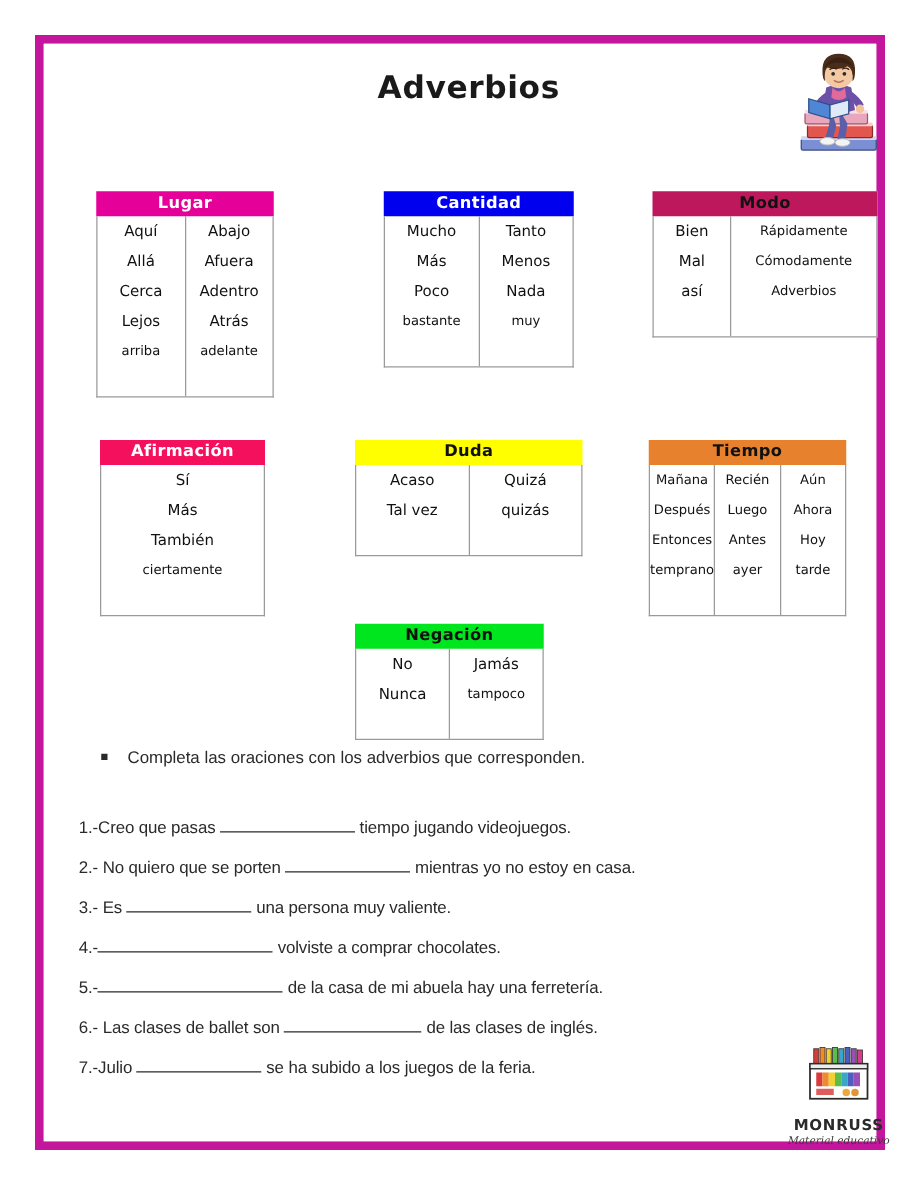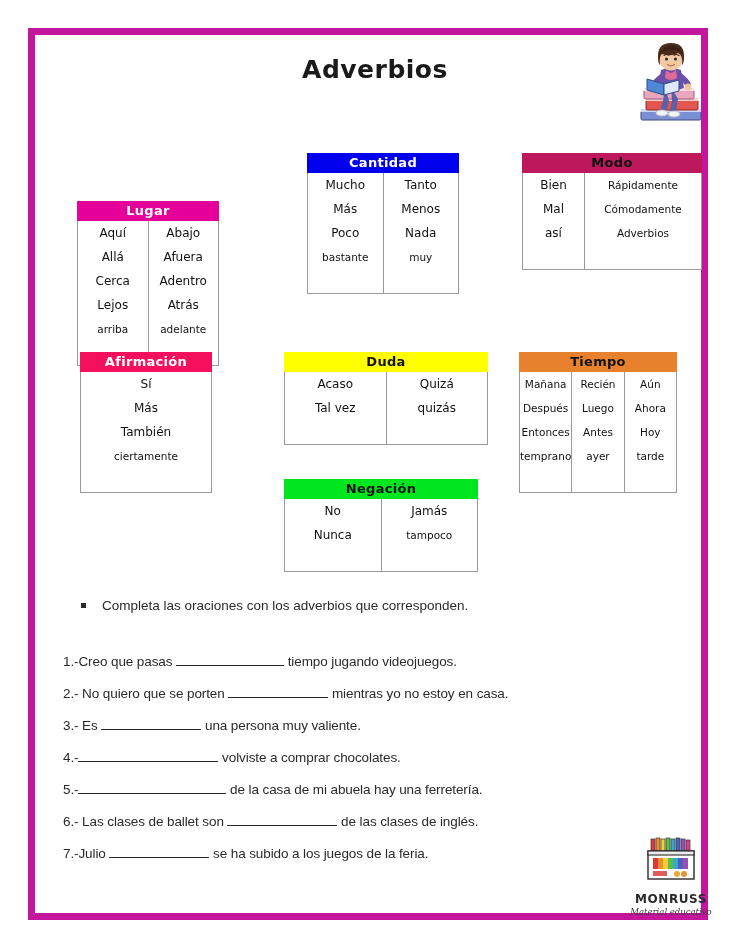--- a/index.html
+++ b/index.html
@@ -199,21 +199,21 @@
       <circle cx="38" cy="19" r="12.5" fill="#f3c9a3"></circle>
       <path d="M25 19 q-1 -15 13 -15 q14 0 13 15 q0 5 -2 7 q1 -10 -4 -12 q-6 4 -16 1 q-3 2 -2 11 q-2 -2 -2 -7 Z" fill="#4a2c1b"></path>
       <path d="M26 16 q4 -9 12 -9 q9 0 12 9 q-3 -5 -12 -5 q-8 0 -12 5 Z" fill="#3a2114"></path>
       <circle cx="33.5" cy="20" r="1.5" fill="#2b2b2b"></circle>
       <circle cx="42.5" cy="20" r="1.5" fill="#2b2b2b"></circle>
       <path d="M31 16.5 q2.5 -1.8 5 -0.3" stroke="#3a2114" stroke-width="1.1" fill="none" stroke-linecap="round"></path>
       <path d="M41 16.2 q2.5 -1.5 5 0.3" stroke="#3a2114" stroke-width="1.1" fill="none" stroke-linecap="round"></path>
       <path d="M34.5 25.5 q3.5 2.6 7 0" stroke="#b4705a" stroke-width="1.2" fill="none" stroke-linecap="round"></path>
     </svg>
 
-    <div class="wtable" style="left:42px; top:118px; width:142px;margin-top:48px;">
+    <div class="wtable" style="left:42px; top:118px; width:142px;">
       <div class="wt-head" style="background:#e6009a; color:#ffffff;">Lugar</div>
       <div class="wt-body">
         <div class="wt-col">
           <div class="wt-cell">Aquí</div>
           <div class="wt-cell">Allá</div>
           <div class="wt-cell">Cerca</div>
           <div class="wt-cell">Lejos</div>
           <div class="wt-cell small">arriba</div>
           <div class="wt-cell"></div>
         </div>
@@ -272,21 +272,21 @@
         <div class="wt-col">
           <div class="wt-cell">Sí</div>
           <div class="wt-cell">Más</div>
           <div class="wt-cell">También</div>
           <div class="wt-cell small">ciertamente</div>
           <div class="wt-cell"></div>
         </div>
       </div>
     </div>
 
-    <div class="wtable" style="left:249px; top:317px; width:204px;">
+    <div class="wtable" style="left:249px; top:317px; width:182px;">
       <div class="wt-head" style="background:#ffff00; color:#111111;">Duda</div>
       <div class="wt-body">
         <div class="wt-col">
           <div class="wt-cell">Acaso</div>
           <div class="wt-cell">Tal vez</div>
           <div class="wt-cell"></div>
         </div>
         <div class="wt-col">
           <div class="wt-cell">Quizá</div>
           <div class="wt-cell">quizás</div>
@@ -315,21 +315,21 @@
         <div class="wt-col">
           <div class="wt-cell small">Aún</div>
           <div class="wt-cell small">Ahora</div>
           <div class="wt-cell small">Hoy</div>
           <div class="wt-cell small">tarde</div>
           <div class="wt-cell"></div>
         </div>
       </div>
     </div>
 
-    <div class="wtable" style="left:249px; top:444px; width:194px;">
+    <div class="wtable" style="left:249px; top:464px; width:151px;">
       <div class="wt-head" style="background:#00e61e; color:#111111;">Negación</div>
       <div class="wt-body">
         <div class="wt-col">
           <div class="wt-cell">No</div>
           <div class="wt-cell">Nunca</div>
           <div class="wt-cell"></div>
         </div>
         <div class="wt-col">
           <div class="wt-cell">Jamás</div>
           <div class="wt-cell small">tampoco</div>

